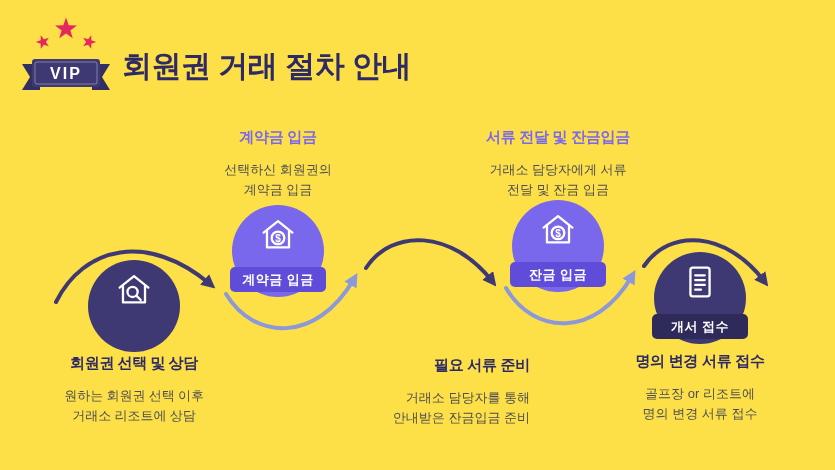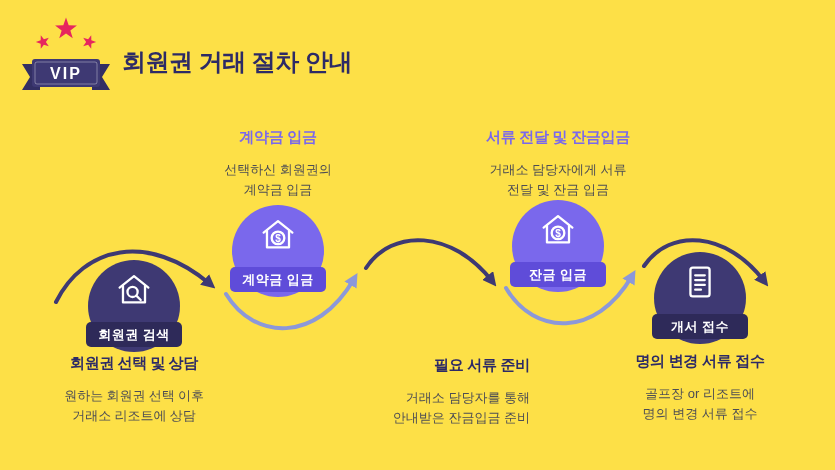--- a/index.html
+++ b/index.html
@@ -21,21 +21,21 @@
     left: 18px;
     top: 12px;
     width: 96px;
     height: 86px;
     z-index: 3;
   }
   .page-title {
     position: absolute;
     left: 122px;
     top: 46px;
-    font-size: 24px;
+    font-size: 30px;
     font-weight: bold;
     letter-spacing: -0.5px;
     color: var(--navy-text, #2d2a66);
     z-index: 3;
     white-space: nowrap;
   }
   
   .wave {
     position: absolute;
     inset: 0;
@@ -151,21 +151,20 @@
 
   <h1 class="page-title">회원권 거래 절차 안내</h1>
 
   <div class="circle theme-dark c1">
     <svg class="icon" width="46" height="46" viewBox="0 0 48 48">
       <path class="icon-stroke" d="M9 21.5 L24 9.5 L39 21.5"></path>
       <path class="icon-stroke" d="M12.5 19.5 V37 H35.5 V19.5"></path>
       <circle class="icon-stroke" cx="22.5" cy="26" r="5.3"></circle>
       <path class="icon-stroke" d="M26.4 29.9 L31 34.4"></path>
     </svg>
-    <div class="badge">회원권 검색</div>
   </div>
   <div class="caption cap1">
     <div class="cap-title navy">회원권 선택 및 상담</div>
     <div class="cap-desc">
       <span>원하는 회원권 선택 이후</span><br>
       <span>거래소 리조트에 상담</span>
     </div>
   </div>
 
   <div class="circle theme-purple c2">

